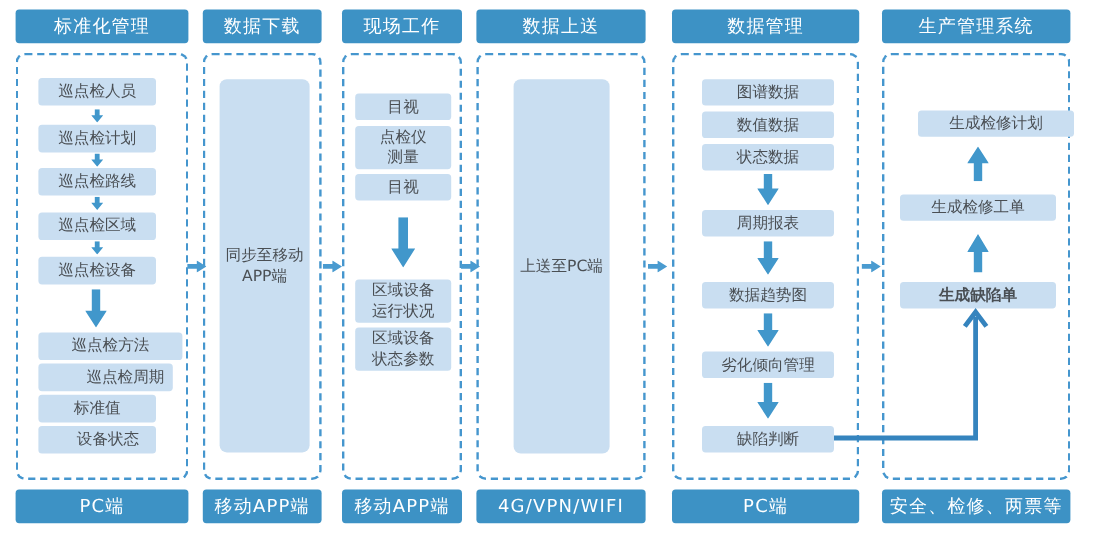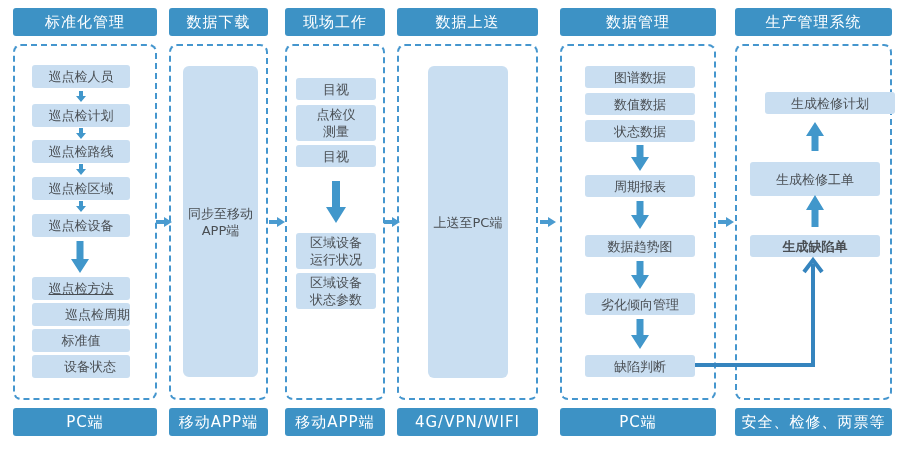--- a/index.html
+++ b/index.html
@@ -53,22 +53,22 @@
           <path d="M3 0 h4 v5 h3 L5 11 0 5 h3 z" fill="#4197CB"></path>
         </svg>
       <div class="item" style="top:131px; left:17px; width:98px; height:23px;">巡点检区域</div>
       <svg class="arrow" style="top:155px; left:61px;" width="10" height="11" viewBox="0 0 10 11">
           <path d="M3 0 h4 v5 h3 L5 11 0 5 h3 z" fill="#4197CB"></path>
         </svg>
       <div class="item" style="top:168px; left:17px; width:98px; height:23px;">巡点检设备</div>
       <svg class="arrow" style="top:195px; left:56px;" width="18" height="32" viewBox="0 0 18 32">
           <path d="M5.5 0 h7 v18 h5.5 L9 32 0 18 h5.5 z" fill="#4197CB"></path>
         </svg>
-      <div class="item" style="top:231px; left:17px; width:98px; height:23px;text-decoration:underline;">巡点检方法</div>
-      <div class="item" style="top:257px; left:17px; width:98px; height:23px;padding-left:33px;">巡点检周期</div>
+      <div class="item" style="top:231px; left:17px; width:120px; height:23px;">巡点检方法</div>
+      <div class="item" style="top:257px; left:17px; width:112px; height:23px;padding-left:33px;">巡点检周期</div>
       <div class="item" style="top:283px; left:17px; width:98px; height:23px;">标准值</div>
       <div class="item" style="top:309px; left:17px; width:98px; height:23px;padding-left:18px;">设备状态</div>
     </div>
     <div class="col-footer">PC端</div>
   </div>
 
   <div class="column" style="left:169px; width:99px;">
     <div class="col-header">数据下载</div>
     <div class="col-body">
       <div class="bigbox" style="top:20px; left:12px; width:75px; height:311px;">同步至移动
@@ -129,21 +129,21 @@
     <div class="col-footer">PC端</div>
   </div>
 
   <div class="column" style="left:735px; width:157px;">
     <div class="col-header">生产管理系统</div>
     <div class="col-body">
       <div class="item" style="top:46px; left:13px; width:130px; height:22px;margin-left:15px;">生成检修计划</div>
       <svg class="arrow" style="top:76px; left:69px;" width="18" height="29" viewBox="0 0 18 29">
           <path d="M9 0 L18 14 h-5.5 v15 h-7 v-15 H0 z" fill="#4197CB"></path>
         </svg>
-      <div class="item" style="top:116px; left:13px; width:130px; height:34px;">生成检修工单</div>
+      <div class="item" style="top:116px; left:13px; width:130px; height:22px;">生成检修工单</div>
       <svg class="arrow" style="top:149px; left:69px;" width="18" height="32" viewBox="0 0 18 32">
           <path d="M9 0 L18 15 h-5.5 v17 h-7 v-17 H0 z" fill="#4197CB"></path>
         </svg>
       <div class="item" style="top:189px; left:13px; width:130px; height:22px;font-weight:bold;">生成缺陷单</div>
     </div>
     <div class="col-footer">安全、检修、两票等</div>
   </div>
 
   <svg class="gap-arrow" style="left:156px; top:217px;" width="16" height="10" viewBox="0 0 16 10">
       <path d="M0 3 h8 V0 l8 5 -8 5 V7 H0 z" fill="#4A9BD0"></path>

